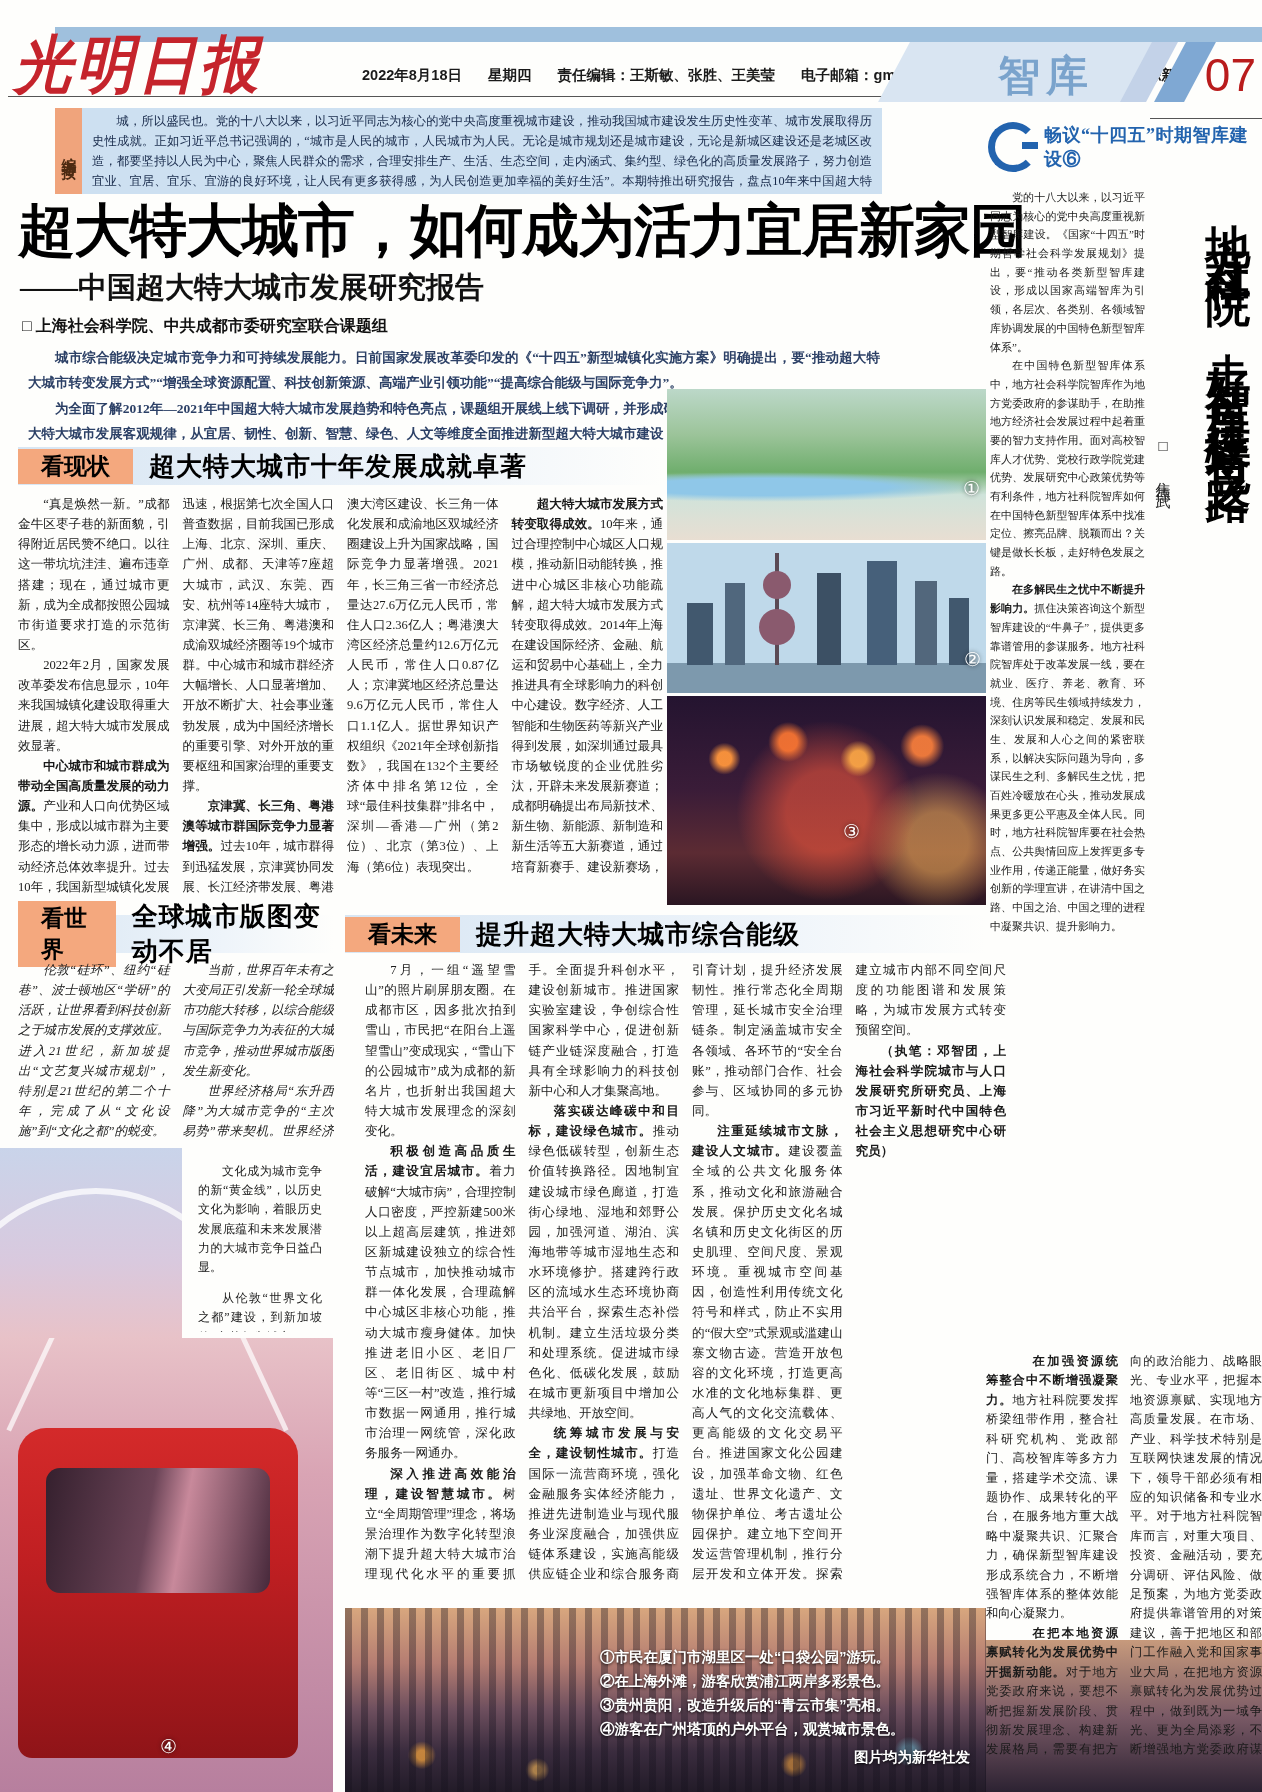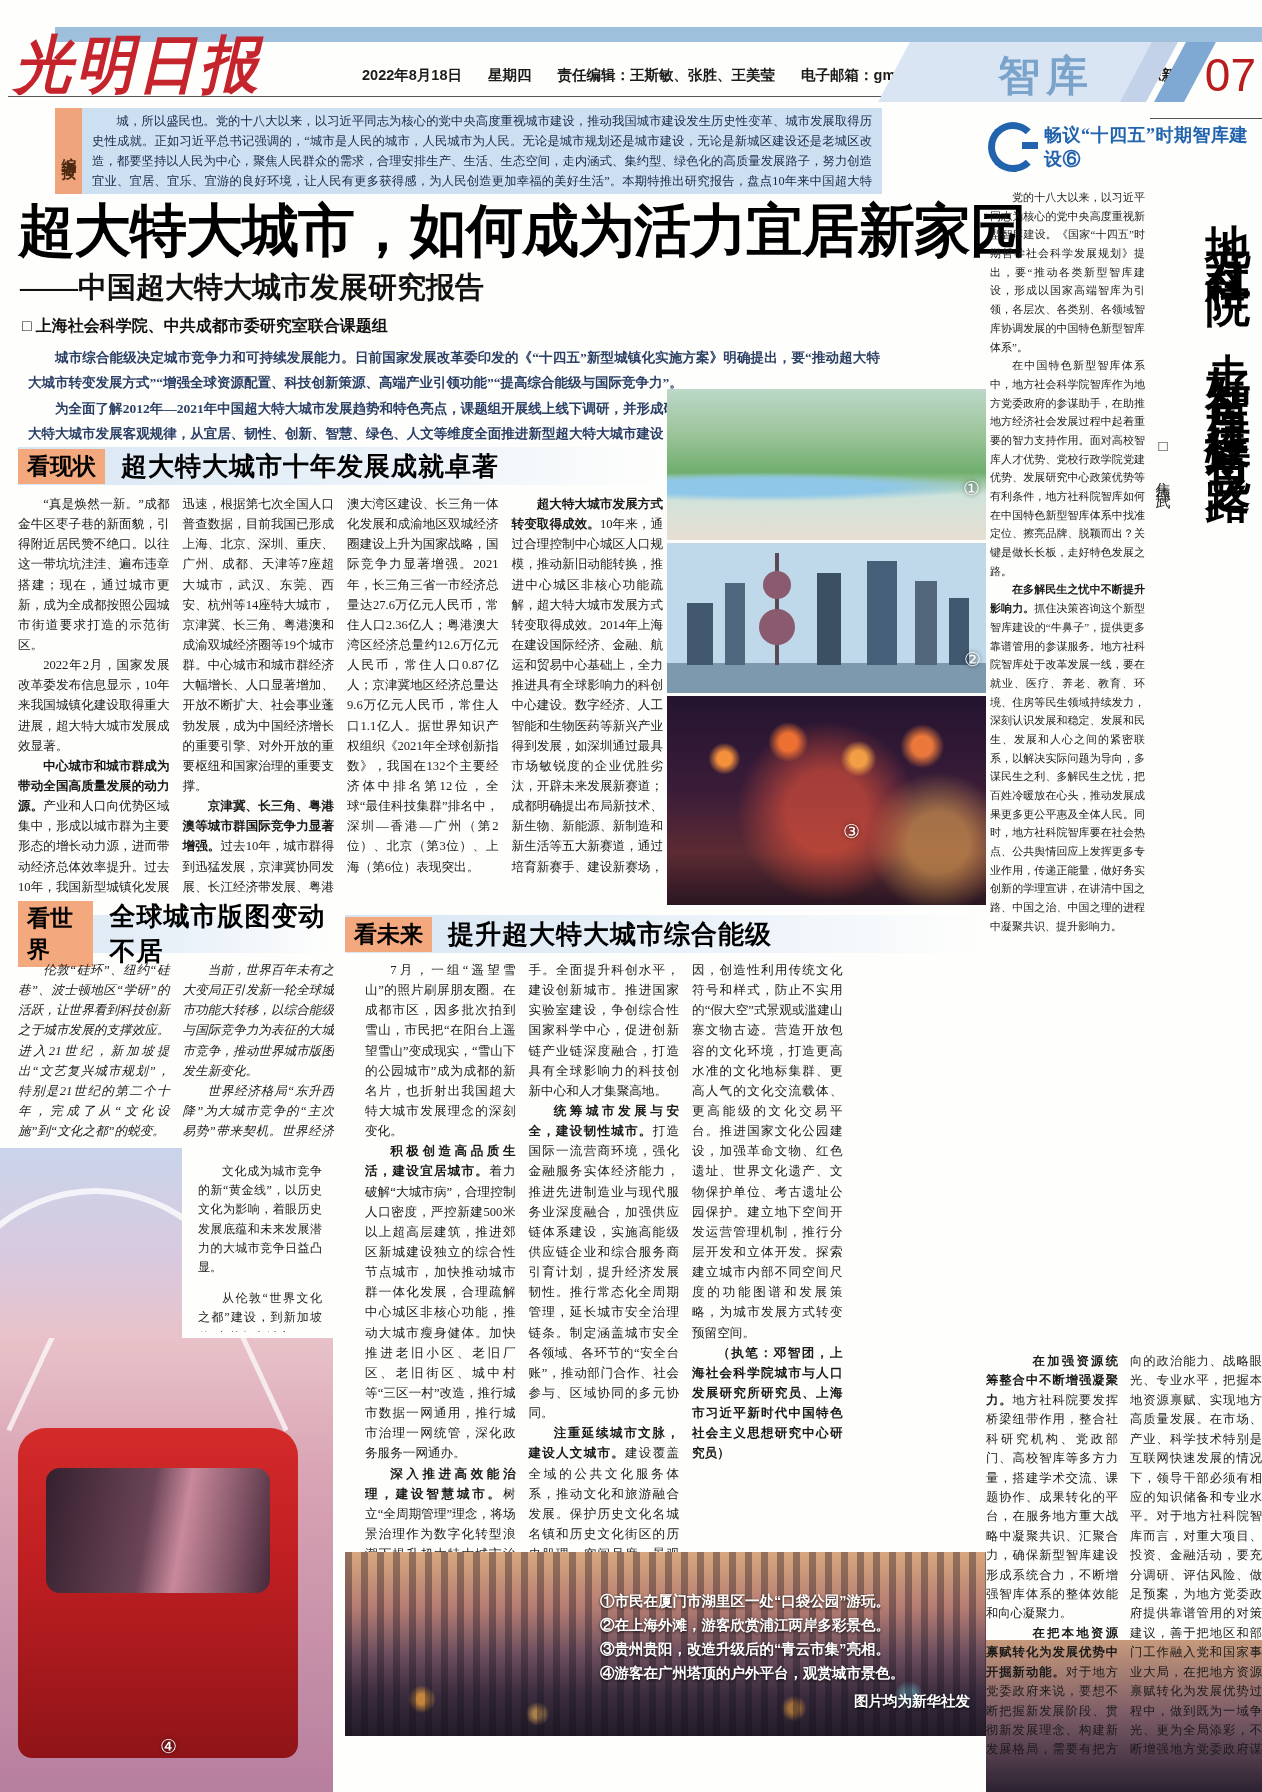--- a/index.html
+++ b/index.html
@@ -26,21 +26,21 @@
   #ednote-box p{margin:4px 10px;font-size:12.3px;line-height:1.62;color:#17294a;text-indent:2em;text-align:justify;}
   
   #headline{left:18px;top:193px;width:868px;font-size:57px;font-weight:900;color:#000;letter-spacing:-1px;white-space:nowrap;}
   #subtitle{left:20px;top:268px;width:860px;font-size:29px;font-weight:bold;color:#111;}
   #byline{left:22px;top:316px;font-size:16px;font-weight:bold;color:#111;}
   #intro{left:28px;top:346px;width:852px;color:#2c4066;}
   #intro p{margin:0 0 2px 0;font-size:13.5px;line-height:1.82;text-indent:2em;text-align:justify;font-weight:bold;}
   
   .sec-head{height:38px;display:flex;align-items:center;
      background:linear-gradient(to right,#d8e6f3,#eef4fa 65%,rgba(255,255,255,0));}
-  .sec-tag{background:#f4a87e;color:#000;font-size:23px;font-weight:900;padding:2px 9px;margin-right:16px;}
+  .sec-tag{background:#f4a87e;color:#000;font-size:23px;font-weight:900;padding:2px 23px;margin-right:16px;}
   .sec-title{font-size:26px;font-weight:900;color:#000;letter-spacing:1px;}
   
   .flow{column-gap:13px;column-fill:auto;overflow:hidden;}
   .flow p{margin:0;font-size:12.6px;line-height:1.6;text-indent:2em;text-align:justify;}
   .flow .lead{font-weight:bold;}
   .credit-par{font-weight:bold;}
   
   .ph{overflow:hidden;}
   #photo-park{left:667px;top:389px;width:319px;height:151px;
      background:linear-gradient(180deg,#bcd8c9 0%,#9cc49a 30%,#6fae6d 55%,#cfe3da 70%,#e8ded2 100%);}
@@ -61,21 +61,21 @@
      border:6px solid rgba(255,255,255,.75);}
   #photo-wheel-b{left:0;top:1338px;width:333px;height:454px;
      background:linear-gradient(180deg,#e8c2c8 0%,#d9a4b4 30%,#b77f9e 100%);}
   .cabin{position:absolute;left:18px;top:90px;width:280px;height:330px;background:
      linear-gradient(180deg,#d42a2a 0%,#c01f22 40%,#8f1418 100%);border-radius:28px 28px 14px 14px;}
   .cabin-window{position:absolute;left:10%;top:12%;width:80%;height:38%;border-radius:14px;
      background:linear-gradient(100deg,#35202e 0%,#6b4457 45%,#c8899b 60%,#46283a 100%);}
   .spoke1,.spoke2{position:absolute;background:rgba(255,255,255,.7);}
   .spoke1{left:40px;top:-60px;width:5px;height:160px;transform:rotate(25deg);}
   .spoke2{left:250px;top:-60px;width:5px;height:160px;transform:rotate(-25deg);}
-  #photo-dusk{left:345px;top:1552px;width:641px;height:184px;
+  #photo-dusk{left:345px;top:1608px;width:641px;height:184px;
      background:
      repeating-linear-gradient(90deg,rgba(20,16,28,.35) 0 7px,rgba(20,16,28,0) 7px 16px),
      radial-gradient(circle at 12% 80%,rgba(255,170,60,.7) 0 5px,rgba(255,170,60,0) 14px),
      radial-gradient(circle at 30% 88%,rgba(255,190,90,.6) 0 4px,rgba(255,190,90,0) 12px),
      radial-gradient(circle at 70% 85%,rgba(255,170,60,.55) 0 5px,rgba(255,170,60,0) 13px),
      radial-gradient(circle at 88% 78%,rgba(120,200,220,.5) 0 6px,rgba(120,200,220,0) 15px),
      linear-gradient(180deg,#d8a77e 0%,#b57d72 30%,#6e4f5e 55%,#3a2c3e 78%,#221b28 100%);}
   #photo-dusk-r{left:986px;top:1640px;width:276px;height:152px;
      background:linear-gradient(180deg,#c79a7c 0%,#7a5a66 50%,#2c2232 100%);}
   .ph-label{position:absolute;color:#fff;font-size:19px;font-family:"Liberation Sans",sans-serif;
@@ -197,20 +197,21 @@
   </div>
 
   <div class="abs sec-head" id="sec3-head">
     <span class="sec-tag">看未来</span>
     <span class="sec-title">提升超大特大城市综合能级</span>
   </div>
   <div class="abs flow" id="sec3-body">
     <p><b class="lead"></b><span>7月，一组“遥望雪山”的照片刷屏朋友圈。在成都市区，因多批次拍到雪山，市民把“在阳台上遥望雪山”变成现实，“雪山下的公园城市”成为成都的新名片，也折射出我国超大特大城市发展理念的深刻变化。</span></p>
     <p><b class="lead">积极创造高品质生活，建设宜居城市。</b><span>着力破解“大城市病”，合理控制人口密度，严控新建500米以上超高层建筑，推进郊区新城建设独立的综合性节点城市，加快推动城市群一体化发展，合理疏解中心城区非核心功能，推动大城市瘦身健体。加快推进老旧小区、老旧厂区、老旧街区、城中村等“三区一村”改造，推行城市数据一网通用，推行城市治理一网统管，深化政务服务一网通办。</span></p>
     <p><b class="lead">深入推进高效能治理，建设智慧城市。</b><span>树立“全周期管理”理念，将场景治理作为数字化转型浪潮下提升超大特大城市治理现代化水平的重要抓手。全面提升科创水平，建设创新城市。推进国家实验室建设，争创综合性国家科学中心，促进创新链产业链深度融合，打造具有全球影响力的科技创新中心和人才集聚高地。</span></p>
+    <p><b class="lead">落实碳达峰碳中和目标，建设绿色城市。</b><span>推动绿色低碳转型，创新生态价值转换路径。因地制宜建设城市绿色廊道，打造街心绿地、湿地和郊野公园，加强河道、湖泊、滨海地带等城市湿地生态和水环境修护。搭建跨行政区的流域水生态环境协商共治平台，探索生态补偿机制。建立生活垃圾分类和处理系统。促进城市绿色化、低碳化发展，鼓励在城市更新项目中增加公共绿地、开放空间。</span></p>
     <p><b class="lead">统筹城市发展与安全，建设韧性城市。</b><span>打造国际一流营商环境，强化金融服务实体经济能力，推进先进制造业与现代服务业深度融合，加强供应链体系建设，实施高能级供应链企业和综合服务商引育计划，提升经济发展韧性。推行常态化全周期管理，延长城市安全治理链条。制定涵盖城市安全各领域、各环节的“安全台账”，推动部门合作、社会参与、区域协同的多元协同。</span></p>
     <p><b class="lead">注重延续城市文脉，建设人文城市。</b><span>建设覆盖全域的公共文化服务体系，推动文化和旅游融合发展。保护历史文化名城名镇和历史文化街区的历史肌理、空间尺度、景观环境。重视城市空间基因，创造性利用传统文化符号和样式，防止不实用的“假大空”式景观或滥建山寨文物古迹。营造开放包容的文化环境，打造更高水准的文化地标集群、更高人气的文化交流载体、更高能级的文化交易平台。推进国家文化公园建设，加强革命文物、红色遗址、世界文化遗产、文物保护单位、考古遗址公园保护。建立地下空间开发运营管理机制，推行分层开发和立体开发。探索建立城市内部不同空间尺度的功能图谱和发展策略，为城市发展方式转变预留空间。</span></p>
     <p class="credit-par">（执笔：邓智团，上海社会科学院城市与人口发展研究所研究员、上海市习近平新时代中国特色社会主义思想研究中心研究员）</p>
   </div>
 
   <div class="abs ph" id="photo-wheel-a"></div>
   <div class="abs ph" id="photo-wheel-b">
     <div class="spoke1"></div>
     <div class="spoke2"></div>
     <div class="cabin">

